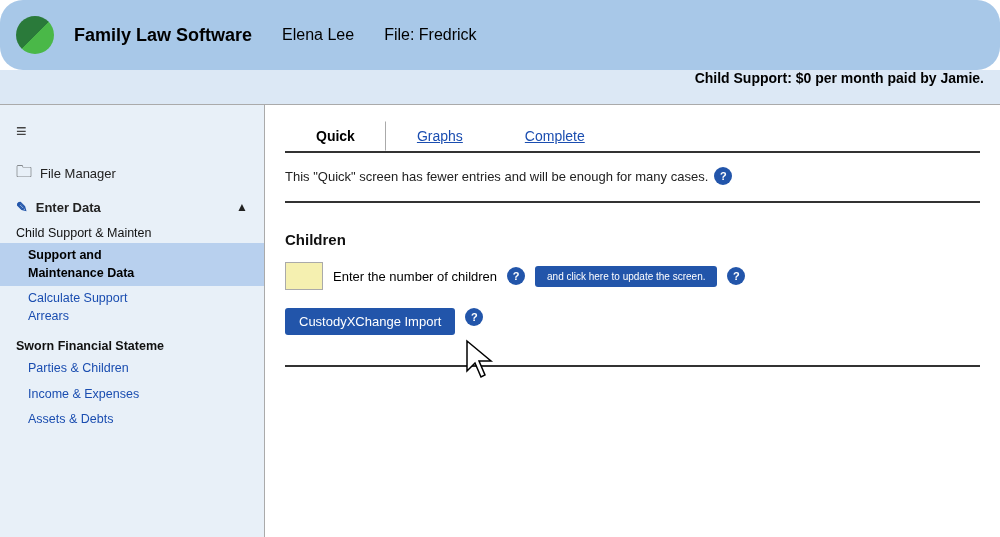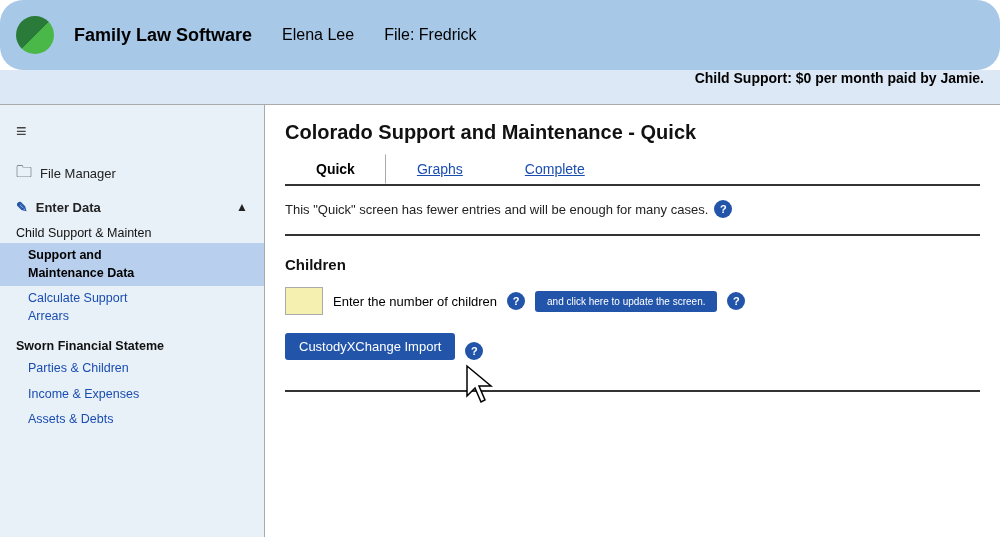--- a/index.html
+++ b/index.html
@@ -184,21 +184,21 @@
       font-size: 11px;
       font-weight: bold;
       flex-shrink: 0;
     }
 
     .section-title {
       font-size: 15px;
       font-weight: bold;
       color: #111;
       border-top: 2px solid #333;
-      padding-top: 20px;
+      padding-top: 28px;
       margin-bottom: 14px;
     }
 
     .children-row {
       display: flex;
       align-items: center;
       gap: 10px;
       margin-bottom: 18px;
     }
     .number-box {
@@ -212,21 +212,21 @@
       color: #fff;
       border: none;
       padding: 5px 12px;
       font-size: 10px;
       cursor: pointer;
       border-radius: 3px;
     }
 
     .import-row {
       display: flex;
-      align-items: flex-end;
+      align-items: flex-start;
       gap: 10px;
       margin-bottom: 14px;
     }
     .import-btn {
       background: #2255aa;
       color: #fff;
       border: none;
       padding: 6px 14px;
       font-size: 13px;
       cursor: pointer;
@@ -297,21 +297,20 @@
     <div class="sidebar-sub-item">
       <span>Income &amp; Expenses</span>
     </div>
     <div class="sidebar-sub-item">
       <span>Assets &amp; Debts</span>
     </div>
   </div>
 
   <div class="content">
     <div class="content-inner">
-      <div class="page-title">Colorado Support and Maintenance - Quick</div>
 
       <div class="tab-row">
         <div class="tab active">
           <span>Quick</span>
         </div>
         <div class="tab">
           <span>Graphs</span>
         </div>
         <div class="tab">
           <span>Complete</span>

